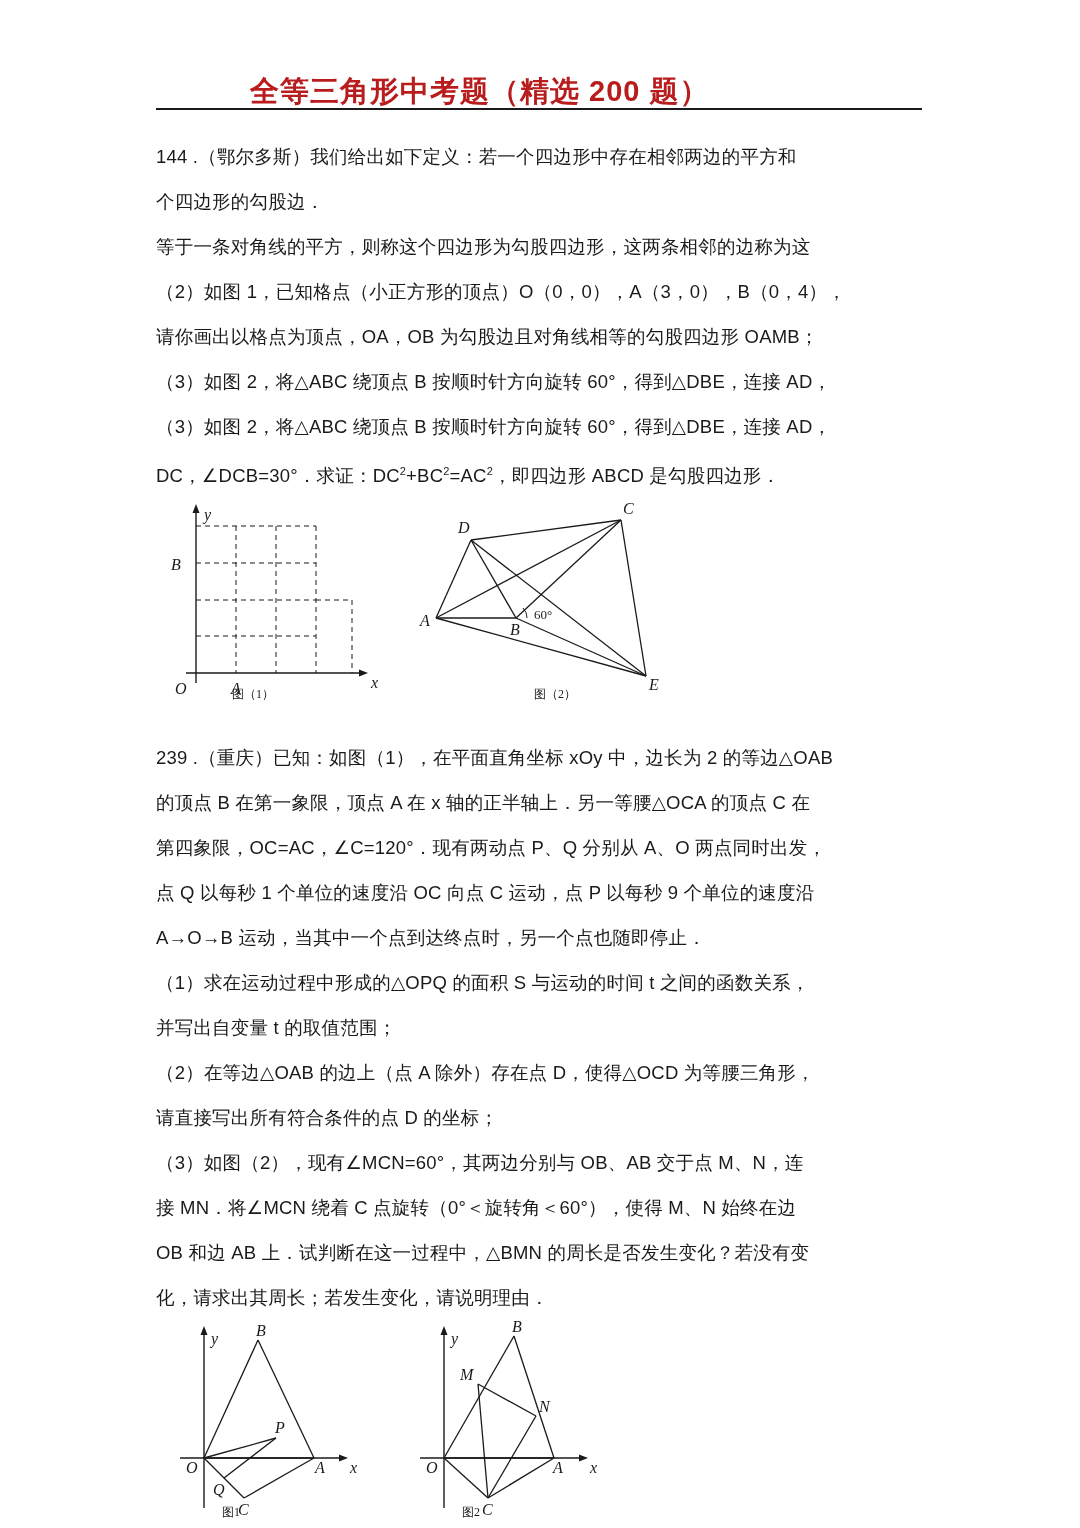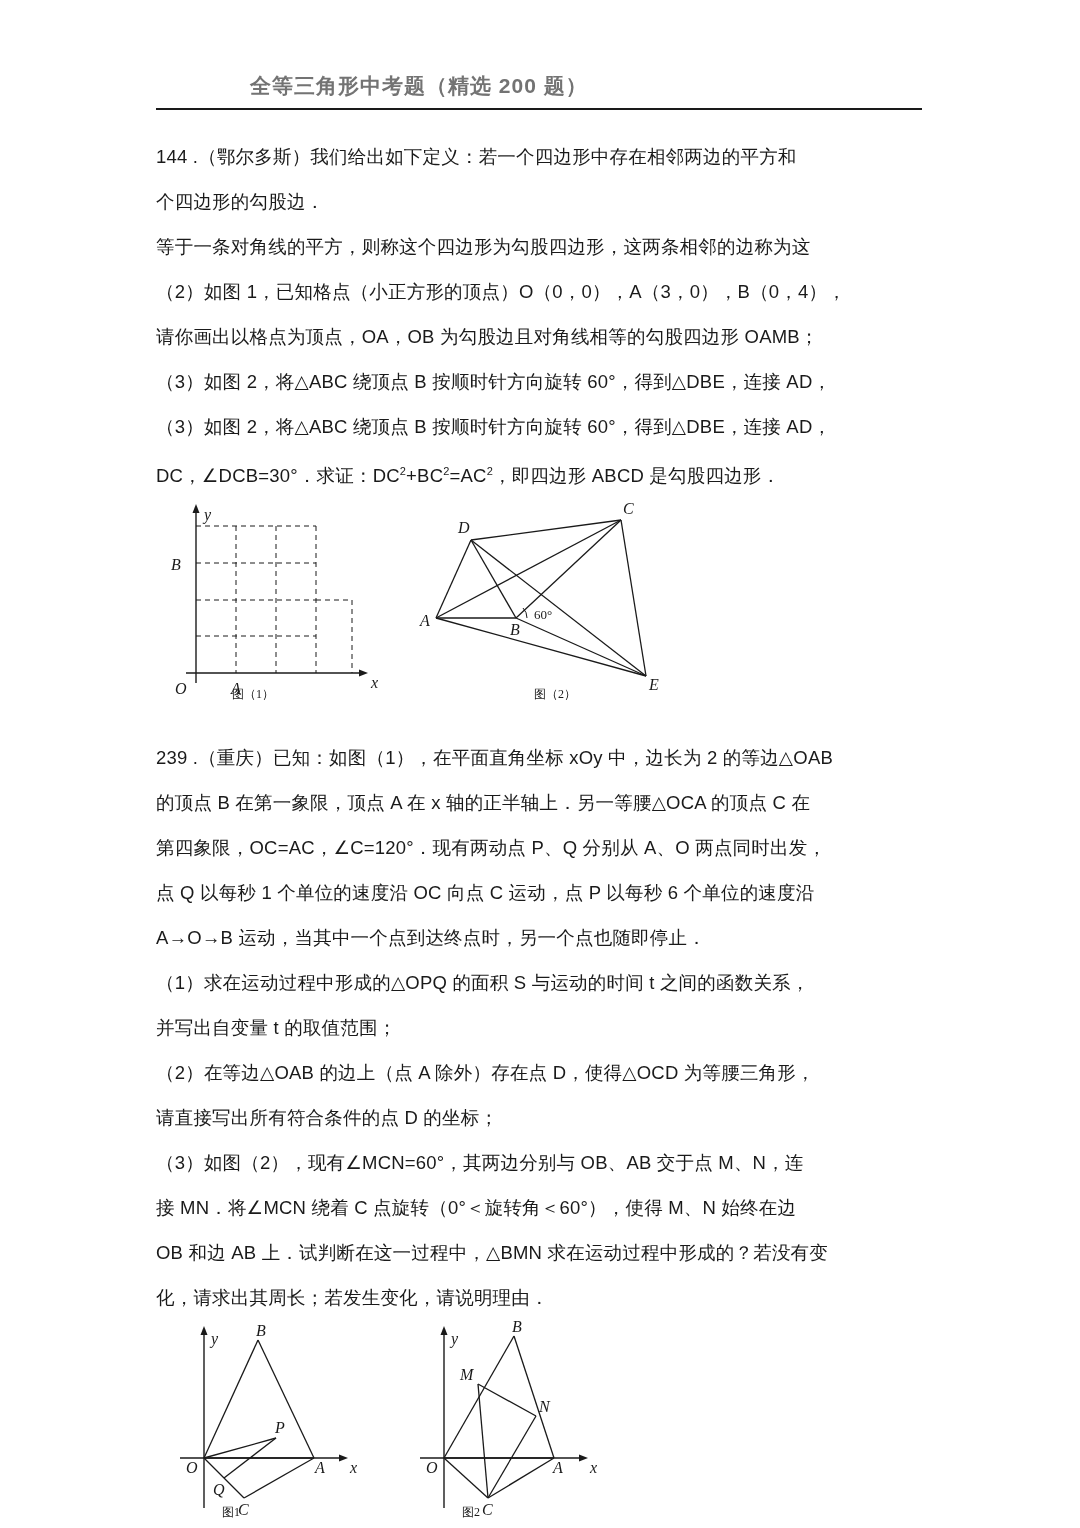--- a/index.html
+++ b/index.html
@@ -8,21 +8,21 @@
     background:#ffffff;
     font-family:"Liberation Sans","DejaVu Sans",sans-serif;
     color:#1a1a1a;
     position:relative;
   }
   .page{
     position:absolute;left:0;top:0;width:1080px;height:1528px;
   }
   .title{
     position:absolute;left:250px;top:72px;width:600px;
-    font-size:21px;font-weight:bold;color:#737373;
+    font-size:29px;font-weight:bold;color:#b91c1c;
     letter-spacing:1px;
   }
   .title-rule{
     position:absolute;left:156px;top:108px;width:766px;height:2px;background:#1a1a1a;
   }
   .body-col{
     position:absolute;left:156px;top:130px;width:768px;
   }
   p.para{
     margin:8px 0 0 0;
@@ -117,29 +117,29 @@
         <div class="figcap" style="left:378px;top:188px;">图（2）</div>
       </div>
     </div>
 
     <div class="gap"></div>
 
     <div>
       <p class="para">239 .（重庆）已知：如图（1），在平面直角坐标 xOy 中，边长为 2 的等边△OAB</p>
       <p class="para">的顶点 B 在第一象限，顶点 A 在 x 轴的正半轴上．另一等腰△OCA 的顶点 C 在</p>
       <p class="para">第四象限，OC=AC，∠C=120°．现有两动点 P、Q 分别从 A、O 两点同时出发，</p>
-      <p class="para">点 Q 以每秒 1 个单位的速度沿 OC 向点 C 运动，点 P 以每秒 6 个单位的速度沿</p>
+      <p class="para">点 Q 以每秒 1 个单位的速度沿 OC 向点 C 运动，点 P 以每秒 9 个单位的速度沿</p>
       <p class="para">A→O→B 运动，当其中一个点到达终点时，另一个点也随即停止．</p>
       <p class="para">（1）求在运动过程中形成的△OPQ 的面积 S 与运动的时间 t 之间的函数关系，</p>
       <p class="para">并写出自变量 t 的取值范围；</p>
       <p class="para">（2）在等边△OAB 的边上（点 A 除外）存在点 D，使得△OCD 为等腰三角形，</p>
       <p class="para">请直接写出所有符合条件的点 D 的坐标；</p>
       <p class="para">（3）如图（2），现有∠MCN=60°，其两边分别与 OB、AB 交于点 M、N，连</p>
       <p class="para">接 MN．将∠MCN 绕着 C 点旋转（0°＜旋转角＜60°），使得 M、N 始终在边</p>
-      <p class="para">OB 和边 AB 上．试判断在这一过程中，△BMN 求在运动过程中形成的？若没有变</p>
+      <p class="para">OB 和边 AB 上．试判断在这一过程中，△BMN 的周长是否发生变化？若没有变</p>
       <p class="para">化，请求出其周长；若发生变化，请说明理由．</p>
 
       <div class="figwrap2">
 
         <svg width="240" height="200" viewBox="0 0 240 200" style="position:absolute;left:10px;top:0;">
           <line x1="38" y1="190" x2="38" y2="14" stroke="#1a1a1a" stroke-width="1.4"></line>
           <polygon points="38,8 34.5,17 41.5,17" fill="#1a1a1a"></polygon>
           <line x1="14" y1="140" x2="176" y2="140" stroke="#1a1a1a" stroke-width="1.4"></line>
           <polygon points="182,140 173,136.5 173,143.5" fill="#1a1a1a"></polygon>
           <g stroke="#1a1a1a" stroke-width="1.3" fill="none">

